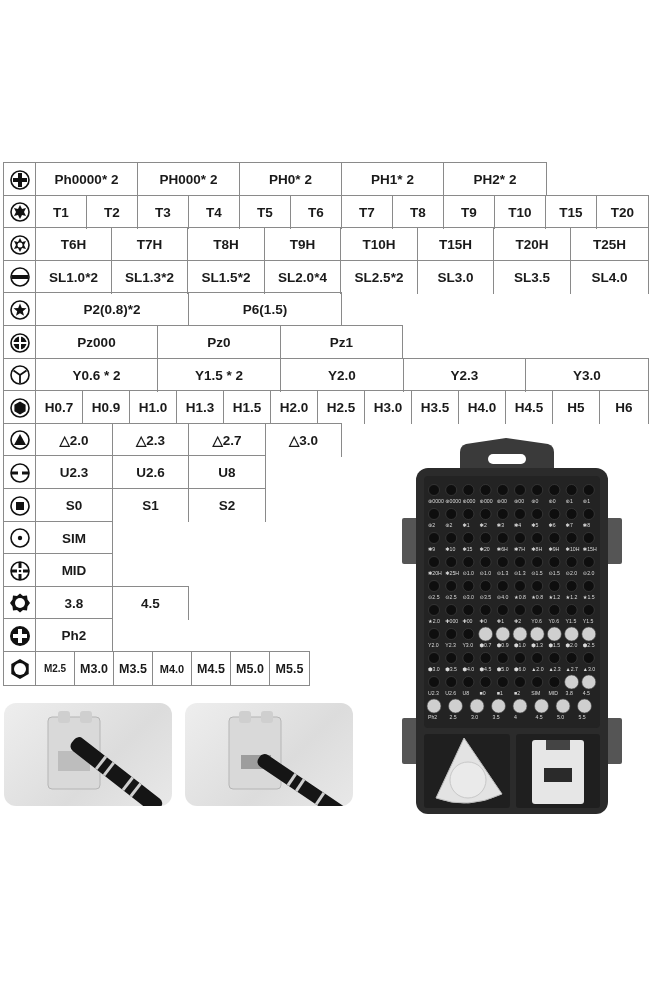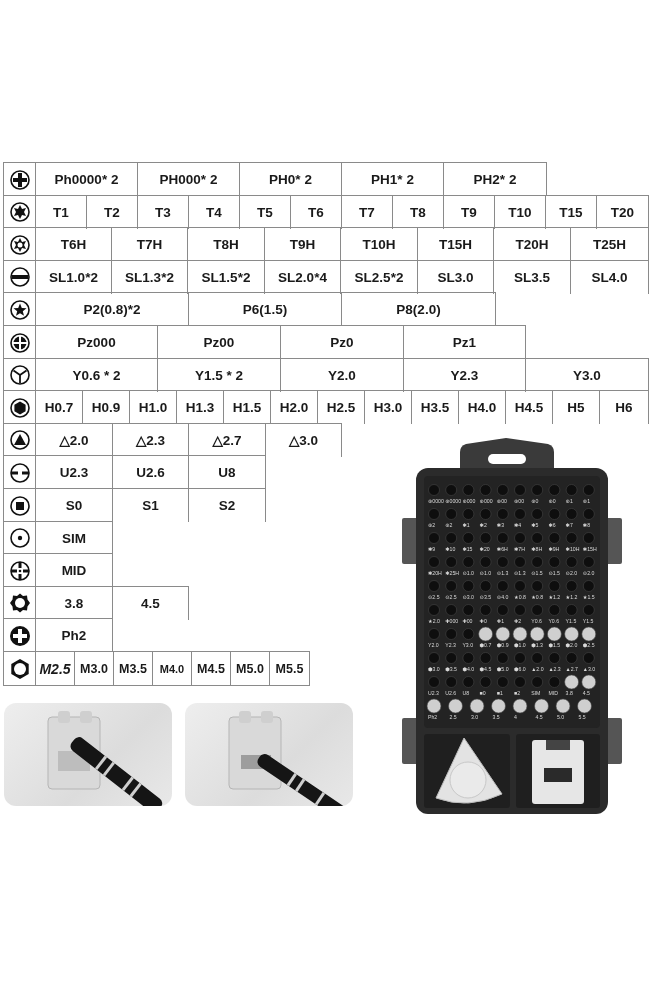--- a/index.html
+++ b/index.html
@@ -95,35 +95,33 @@
     <div class="row" style="top: 292.4px;">
       <div class="iconcell">
         <svg width="22" height="22" viewBox="0 0 22 22">
           <circle cx="11" cy="11" r="9" fill="#fff" stroke="#111" stroke-width="1.6"></circle>
           <polygon points="11,4.5 12.8,9 17.5,9.2 13.8,12.2 15,16.8 11,14.2 7,16.8 8.2,12.2 4.5,9.2 9.2,9" fill="#111"></polygon>
         </svg>
       </div>
       <div class="cells">
         <div class="cell" style="width: 153px;">P2(0.8)*2</div>
         <div class="cell" style="width: 153px;">P6(1.5)</div>
-        <div class="cell" style="width: 154px;">P8(2.0)</div>
       </div>
     </div>
     <div class="row" style="top: 325px;">
       <div class="iconcell">
         <svg width="22" height="22" viewBox="0 0 22 22">
           <circle cx="11" cy="11" r="9" fill="#fff" stroke="#111" stroke-width="1.6"></circle>
           <circle cx="11" cy="11" r="6.5" fill="#111"></circle>
           <rect x="10" y="3" width="2" height="16" fill="#fff"></rect>
           <rect x="3" y="10" width="16" height="2" fill="#fff"></rect>
         </svg>
       </div>
       <div class="cells">
         <div class="cell" style="width: 122px;">Pz000</div>
-        <div class="cell" style="width: 123px;">Pz00</div>
         <div class="cell" style="width: 123px;">Pz0</div>
         <div class="cell" style="width: 122px;">Pz1</div>
       </div>
     </div>
     <div class="row" style="top: 357.6px;">
       <div class="iconcell">
         <svg width="22" height="22" viewBox="0 0 22 22">
           <circle cx="11" cy="11" r="9" fill="#fff" stroke="#111" stroke-width="1.6"></circle>
           <path d="M11 11 L11 19 M11 11 L4.5 6.5 M11 11 L17.5 6.5" stroke="#111" stroke-width="1.8" fill="none"></path>
         </svg>
@@ -251,21 +249,21 @@
       </div>
     </div>
     <div class="row last" style="top: 651px;">
       <div class="iconcell">
         <svg width="22" height="22" viewBox="0 0 22 22">
           <polygon points="11,1 19.7,6 19.7,16 11,21 2.3,16 2.3,6" fill="#111"></polygon>
           <circle cx="11" cy="11" r="6" fill="#fff"></circle>
         </svg>
       </div>
       <div class="cells">
-        <div class="cell" style="width: 39px; font-size: 14px; font-style: italic;">M2.5</div>
+        <div class="cell" style="width: 39px; font-size: 10px;">M2.5</div>
         <div class="cell" style="width: 39px; font-size: 12.5px;">M3.0</div>
         <div class="cell" style="width: 39px; font-size: 12.5px;">M3.5</div>
         <div class="cell" style="width: 39px; font-size: 11px; text-align: right;">M4.0</div>
         <div class="cell" style="width: 39px; font-size: 12.5px;">M4.5</div>
         <div class="cell" style="width: 39px; font-size: 12.5px;">M5.0</div>
         <div class="cell" style="width: 40px; font-size: 12.5px;">M5.5</div>
       </div>
     </div>
   </div>
 

